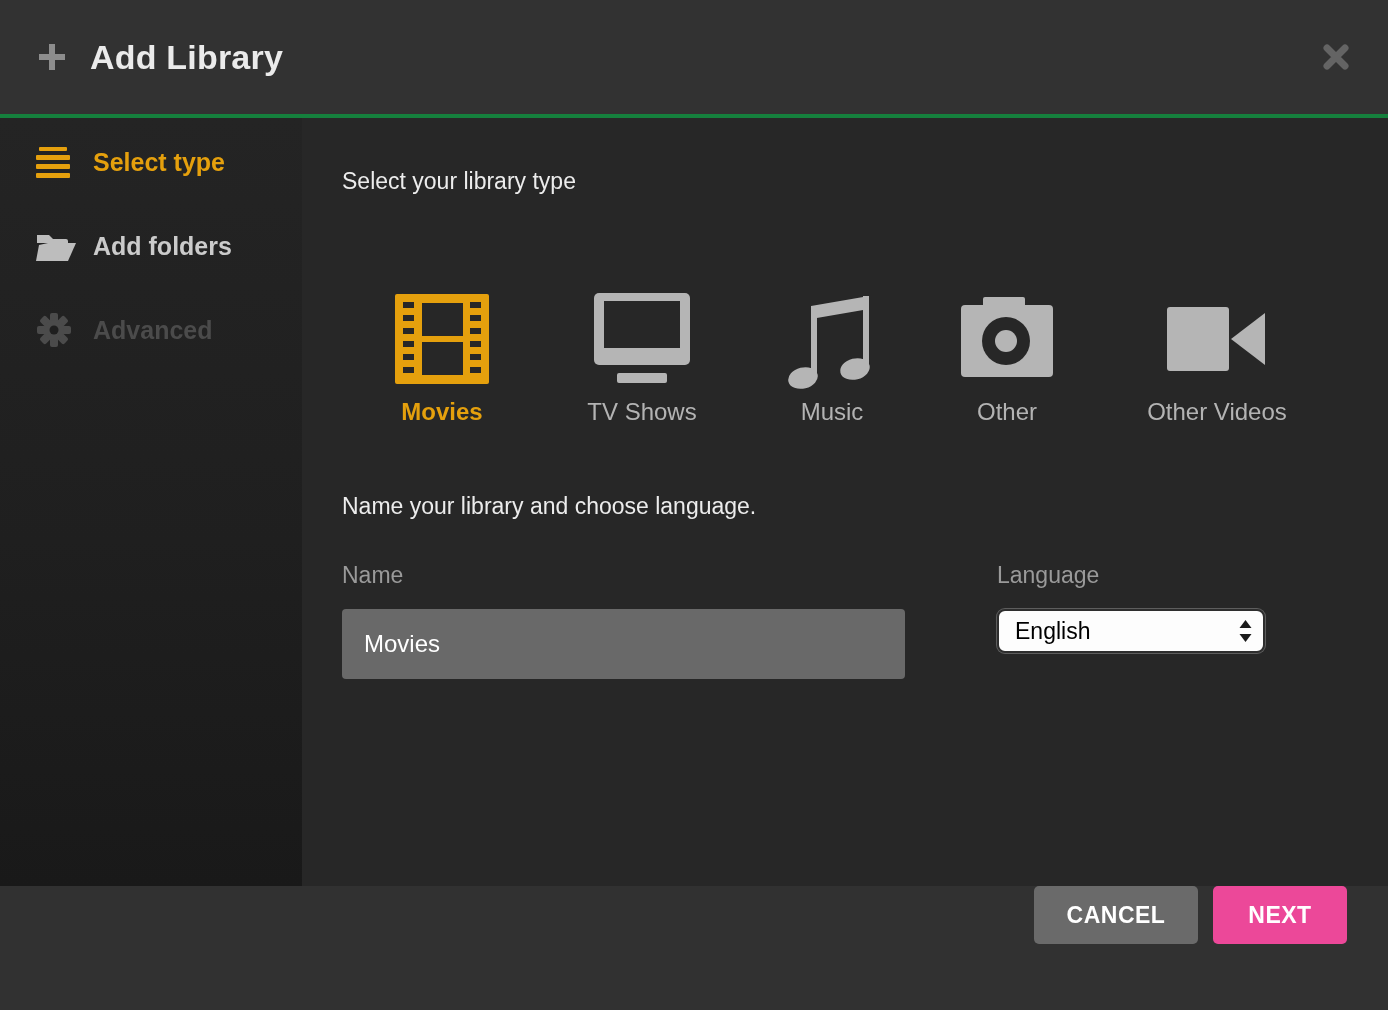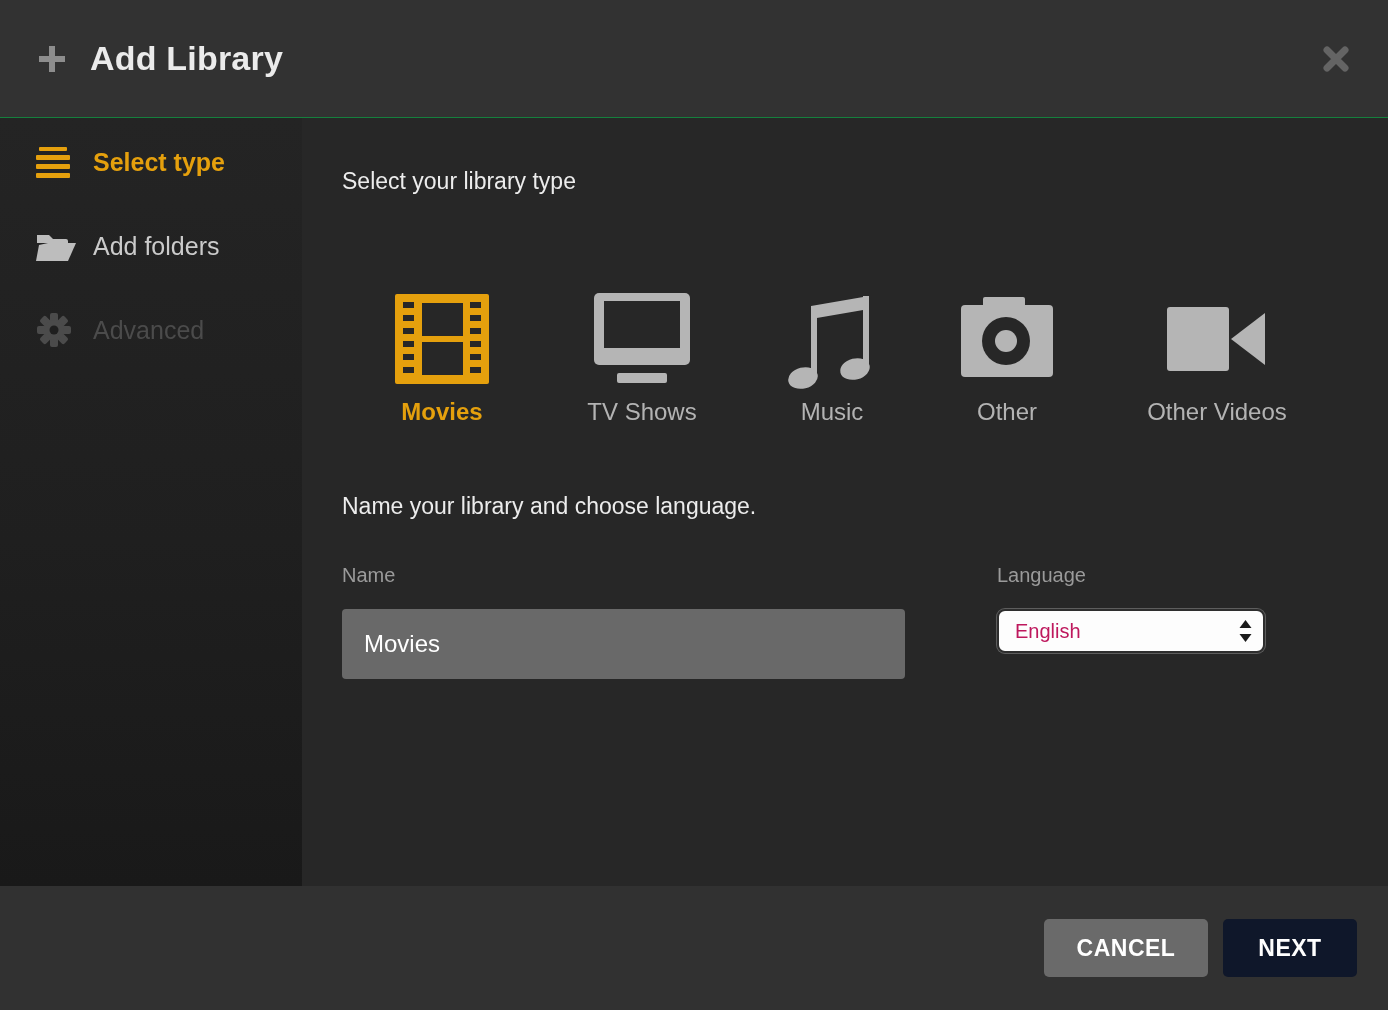--- a/index.html
+++ b/index.html
@@ -9,93 +9,93 @@
     background:#272727;
     overflow:hidden;
     -webkit-font-smoothing:antialiased;
   }
   .dialog { width:1388px; height:1010px; display:flex; flex-direction:column; }
 
   
   .header {
     height:118px; flex:0 0 118px;
     background:#323232;
-    border-bottom:1px solid #15803d;
+    border-bottom:4px solid #15803d;
     display:flex; align-items:center;
     padding:0 38px 0 36px;
   }
   .plus-wrap { margin-right:22px; display:flex; align-items:center; }
   .title { color:#ebebeb; font-size:34px; font-weight:600; letter-spacing:.2px; }
   .close-wrap { margin-left:auto; cursor:pointer; display:flex; align-items:center; }
 
   
   .bodyrow { flex:1 1 auto; display:flex; min-height:0; }
 
   .sidebar {
     width:302px; flex:0 0 302px;
     background:linear-gradient(180deg,#242424 0%,#1f1f1f 55%,#191919 100%);
     padding-top:2px;
   }
   .side-item {
     height:84px; display:flex; align-items:center;
     padding-left:36px; gap:17px;
-    font-size:25px; cursor:pointer;
+    font-size:25px; cursor:pointer;font-weight:bold;
   }
   .side-item .si-icon { width:40px; display:flex; justify-content:flex-start; }
   .side-item.active   { color:#e5a00d; font-weight:700; }
   .side-item.normal   { color:#cbcbcb; }
   .side-item.disabled { color:#4b4b4b; cursor:default; }
 
   .main { flex:1 1 auto; background:#272727; padding:48px 0 0 40px; }
 
   .section-heading { font-size:23px; font-weight:400; color:#ececec; line-height:30px; }
 
   .types-row { display:flex; margin-top:92px; padding-left:30px; gap:55px; }
   .type-item { display:flex; flex-direction:column; align-items:center; cursor:pointer; }
   .type-icon { height:102px; display:flex; align-items:center; justify-content:center; }
   .type-label { margin-top:8px; font-size:24px; color:#b3b3b3; }
   .type-item.selected .type-label { color:#e5a00d; font-weight:600; }
 
   .name-heading { margin-top:65px; }
 
   .form-row { display:flex; margin-top:40px; }
-  .field-label { font-size:20px; color:#9a9a9a; line-height:28px; }
+  .field-label { font-size:23px; color:#9a9a9a; line-height:28px; }
   .name-group { width:563px; }
   .name-input {
     margin-top:20px; width:563px; height:70px;
     background:#696969; border:none; border-radius:4px;
     color:#ffffff; font-size:24px; font-family:"Liberation Sans",sans-serif;
     padding:0 22px; outline:none;
   }
   .lang-group { margin-left:92px; width:268px; }
   .lang-select {
     margin-top:20px; width:268px; height:44px;
     background:#fdfdfd; border:2px solid #2e2e2e; border-radius:8px;
     box-shadow:0 0 0 1px rgba(255,255,255,.25);
     display:flex; align-items:center;
     padding:0 10px 0 16px; cursor:pointer;
   }
-  .lang-value { font-size:20px; color:#be185d; }
+  .lang-value { font-size:23px; color:#000000; }
   .lang-arrows { margin-left:auto; display:flex; }
 
   
   .footer {
     height:124px; flex:0 0 124px;
     background:#313131;
-    display:flex; align-items:center; justify-content:flex-end;
-    padding-right:31px; gap:15px;
+    display:flex; align-items:flex-start; justify-content:flex-end;
+    padding-right:41px; gap:15px;
   }
   .btn {
     height:58px; border:none; border-radius:5px;
     color:#ffffff; font-weight:700; font-size:23px;
     font-family:"Liberation Sans",sans-serif;
     letter-spacing:.5px; cursor:pointer;
   }
   .btn-cancel { width:164px; background:#6a6a6a; }
-  .btn-next   { width:134px; background:#0f172a; }
+  .btn-next   { width:134px; background:#ec4899; }
 </style>
 </head>
 <body>
 
 <div class="dialog">
 
   <div class="header">
     <span class="plus-wrap">
       <svg width="32" height="32" viewBox="0 0 32 32">
           <path d="M16 3 v26 M3 16 h26" stroke="#8d8d8d" stroke-width="6"></path>

